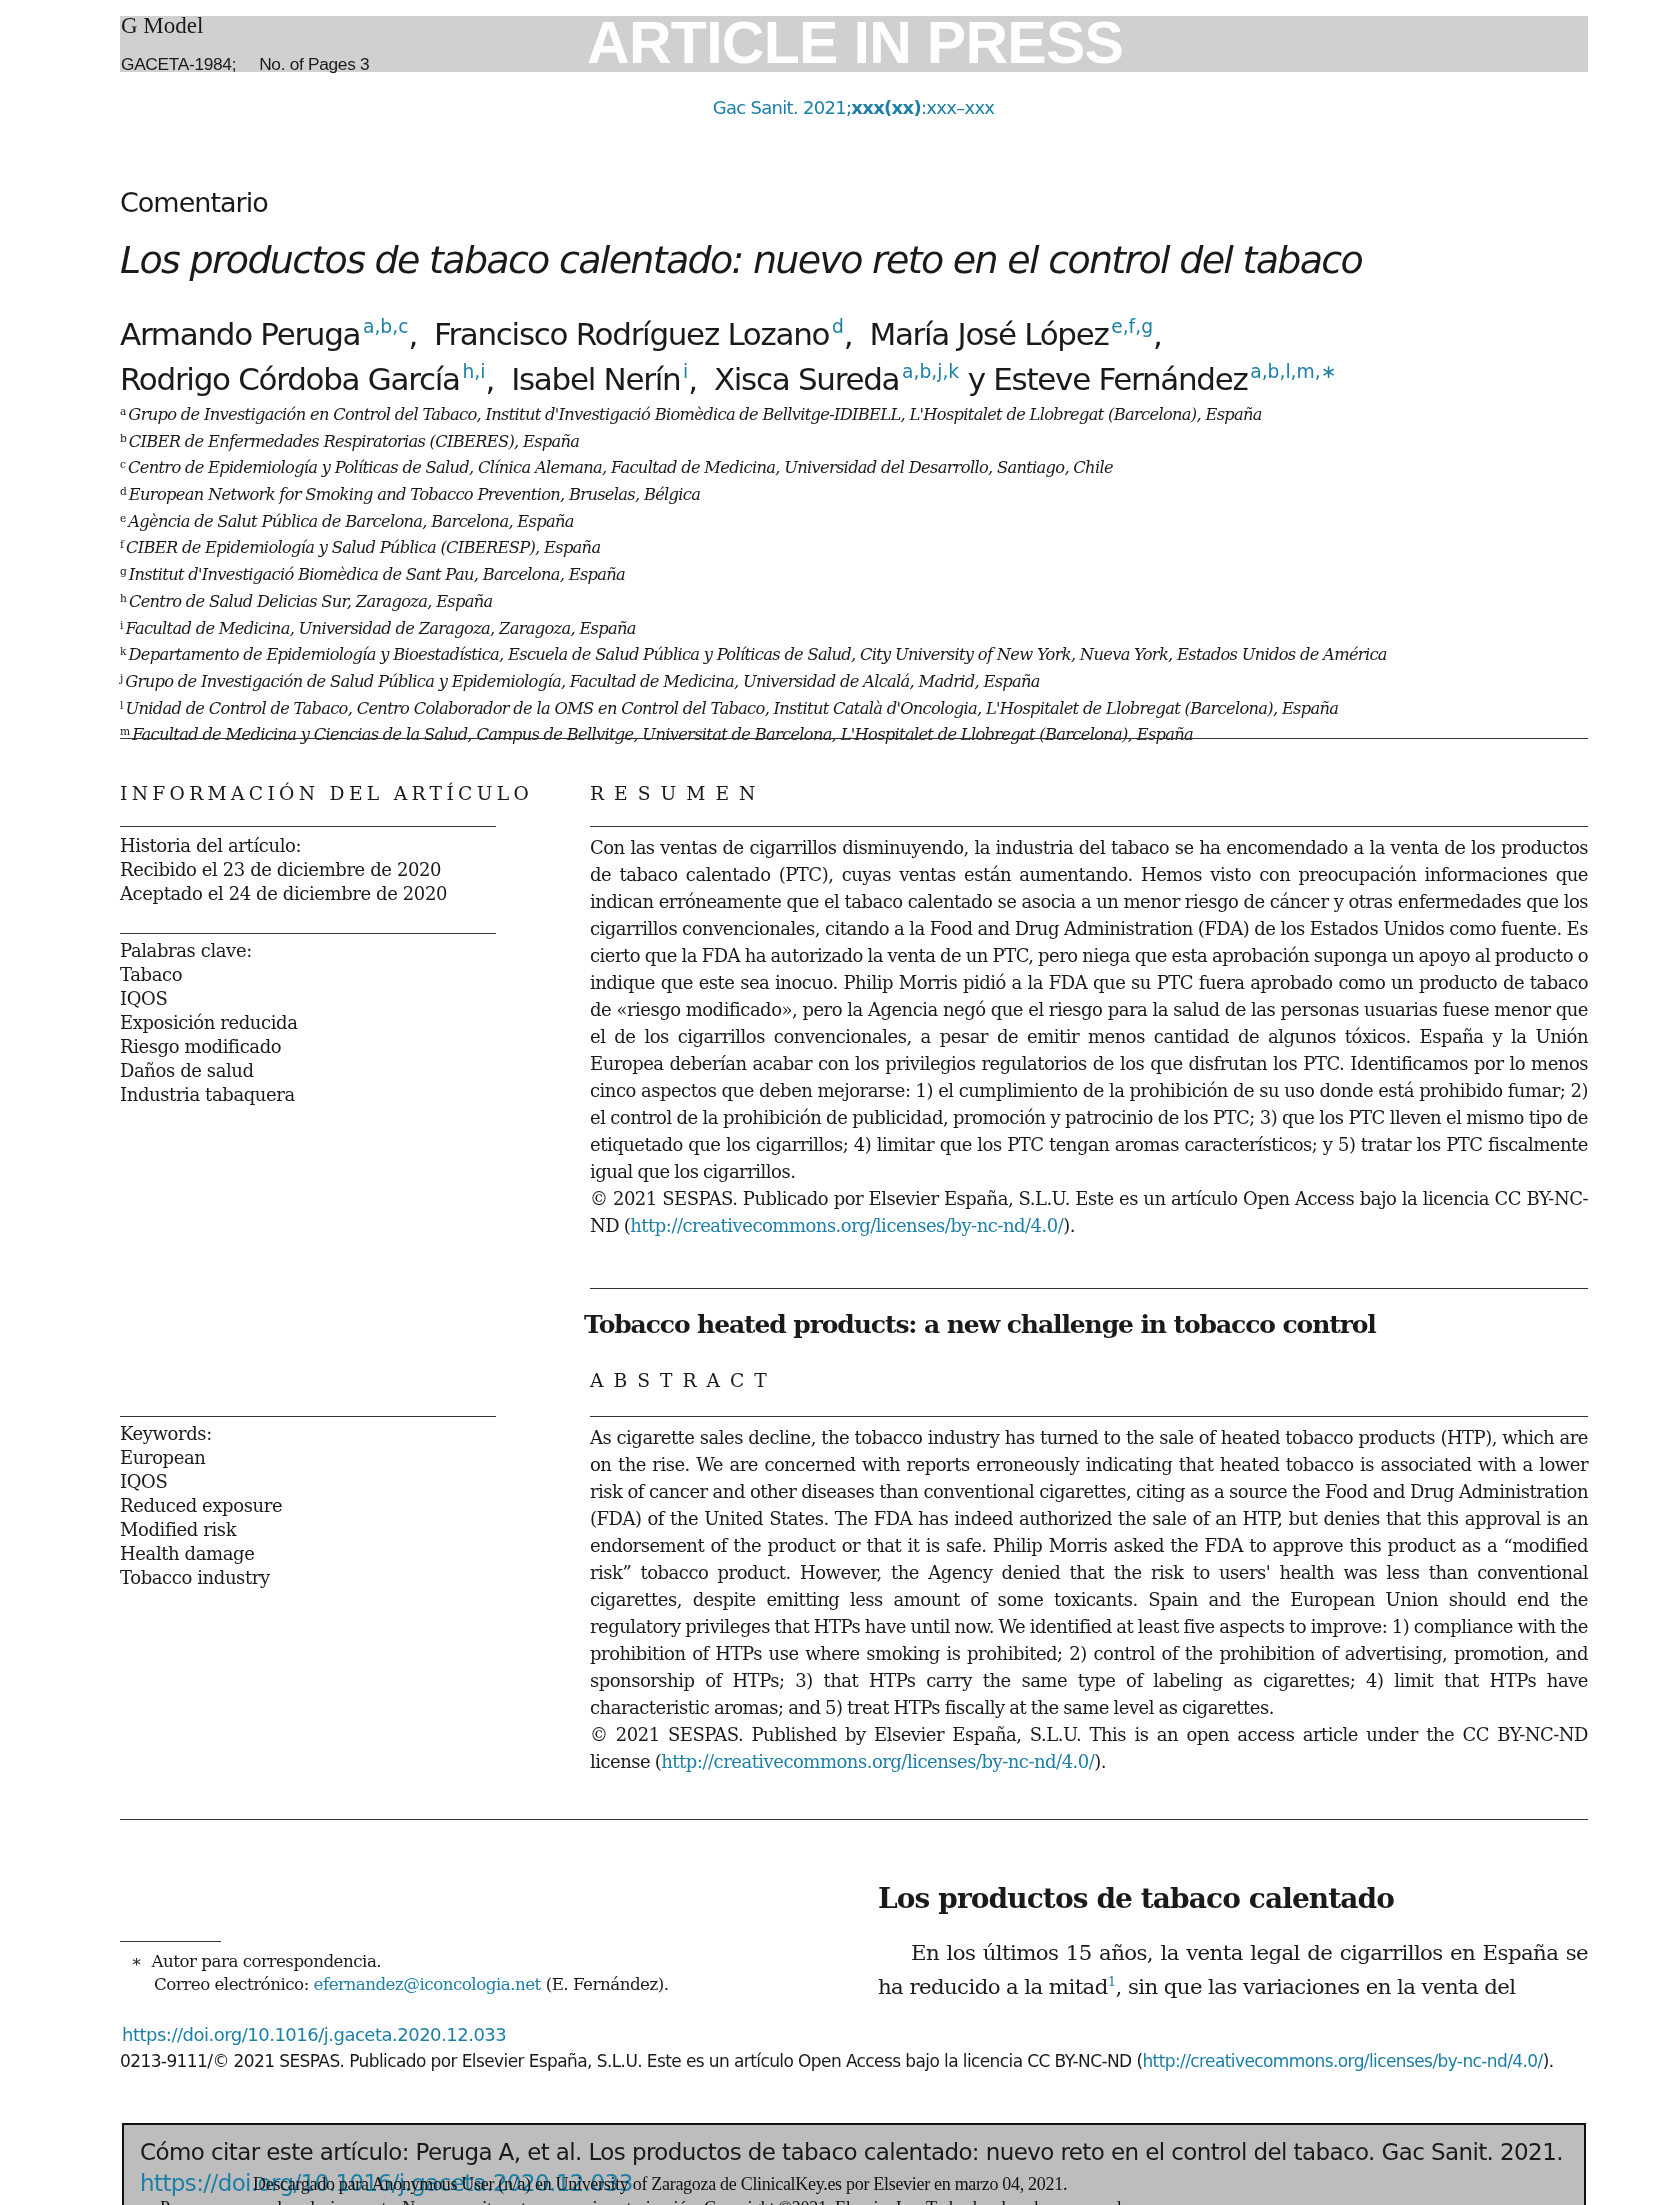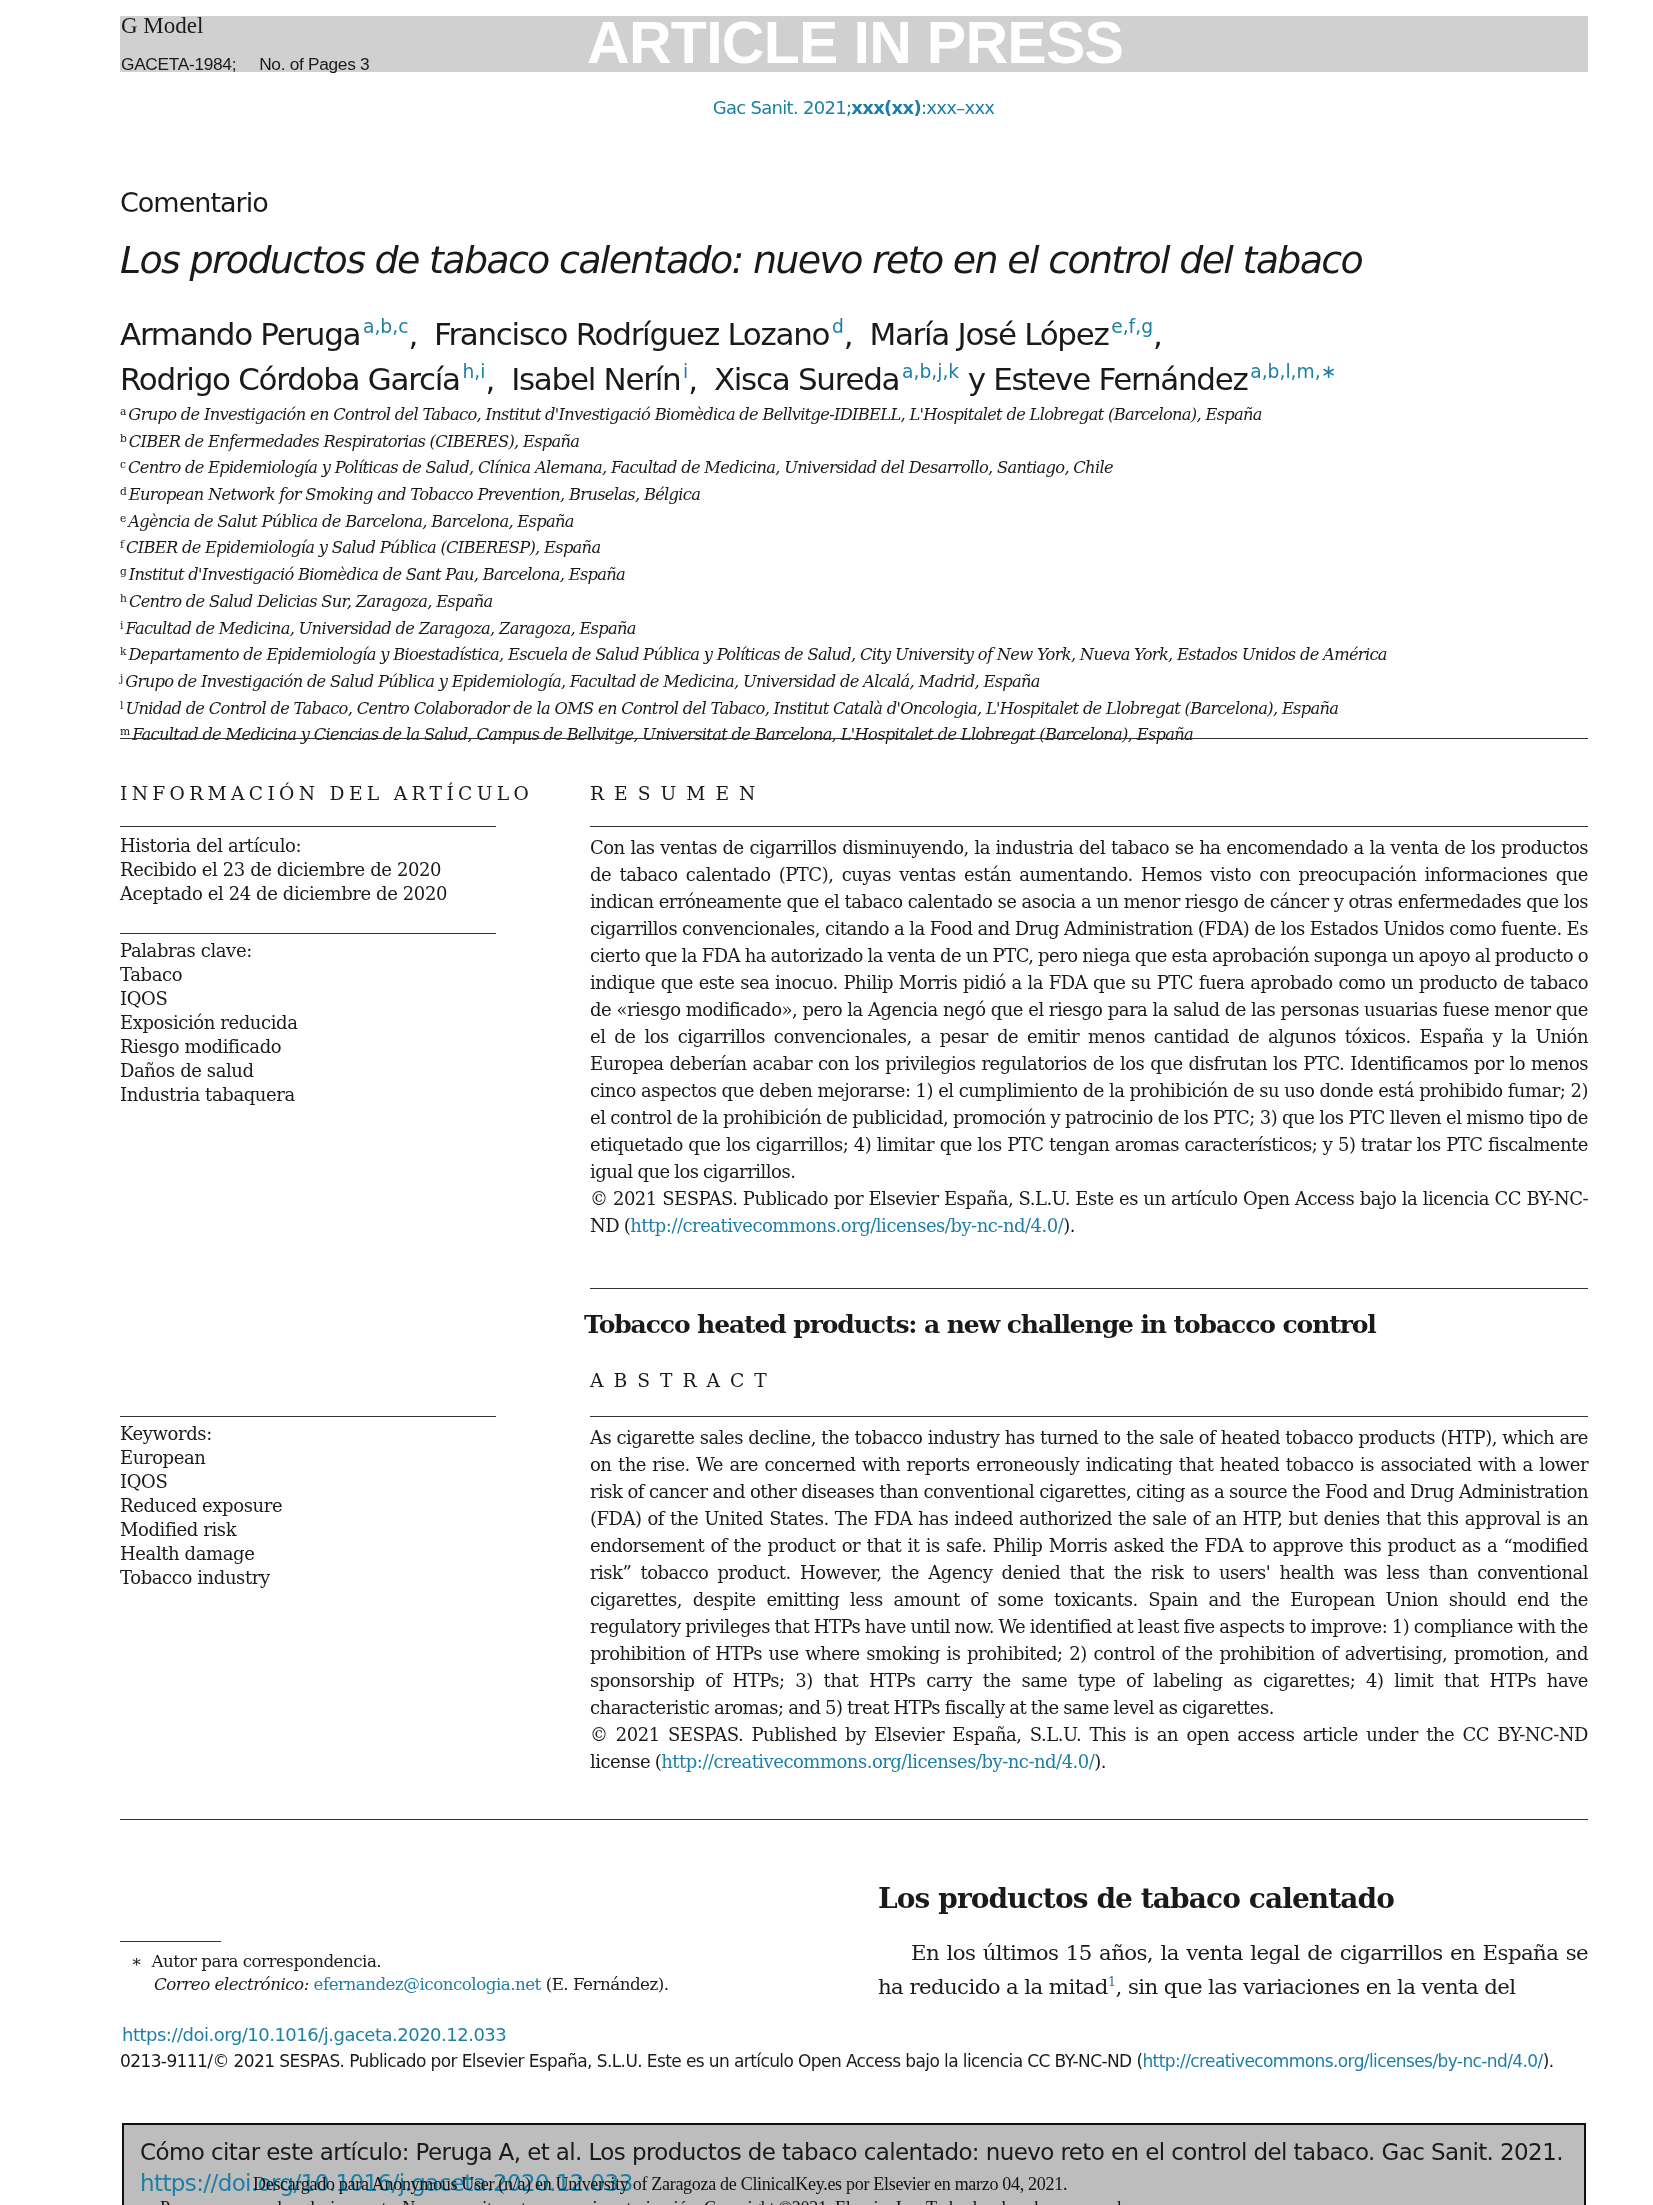--- a/index.html
+++ b/index.html
@@ -40,21 +40,21 @@
 
   .entitle { left:584px; top:1310px; font-family:"DejaVu Serif", serif; font-weight:bold; font-size:25px; letter-spacing:-1.1px; white-space:nowrap;text-align:center;}
 
   .body-h { left:878px; top:1882px; font-family:"DejaVu Serif", serif; font-weight:bold; font-size:28px; letter-spacing:-0.9px; }
   .body-p { left:878px; top:1938px; width:710px; font-family:"DejaVu Serif", serif; font-size:21.3px; line-height:29px; letter-spacing:-0.6px; text-align:justify; text-indent:33px;}
   .body-p sup { color:#1b7fa6; font-size:13.3px; }
 
   .fn-rule { left:120px; top:1941px; width:101px; height:1.3px; background:#333; }
   .fn { left:131px; top:1950px; font-family:"DejaVu Serif", serif; font-size:16.7px; line-height:23px; letter-spacing:-0.5px; }
   .fn .mail { padding-left:23px; }
-  .fn .it { font-style:italic; }
+  .fn .it { }
 
   .doi { left:122px; top:2024px; font-family:"DejaVu Sans", sans-serif; font-size:18px; color:#1b7fa6; letter-spacing:-0.5px; }
   .issn { left:120px; top:2049px; width:1470px; font-family:"DejaVu Sans", sans-serif; font-size:17px; line-height:25px; letter-spacing:-0.6px; word-break:break-all;}
 
   .cite-box { left:122px; top:2123px; width:1464px; height:113px; background:#bdbdbd; border:2.7px solid #111; box-sizing:border-box; }
   .cite { left:140px; top:2137px; width:1447px; font-family:"DejaVu Sans", sans-serif; font-size:23px; letter-spacing:-0.6px; line-height:31px; }
   .dl1 { left:253px; top:2174px; font-family:"Liberation Serif", serif; font-size:18px; color:#111; letter-spacing:-0.3px; }
   .dl2 { left:160px; top:2198px; font-family:"Liberation Serif", serif; font-size:18px; color:#111; letter-spacing:-0.3px; }
 </style>
 </head>

